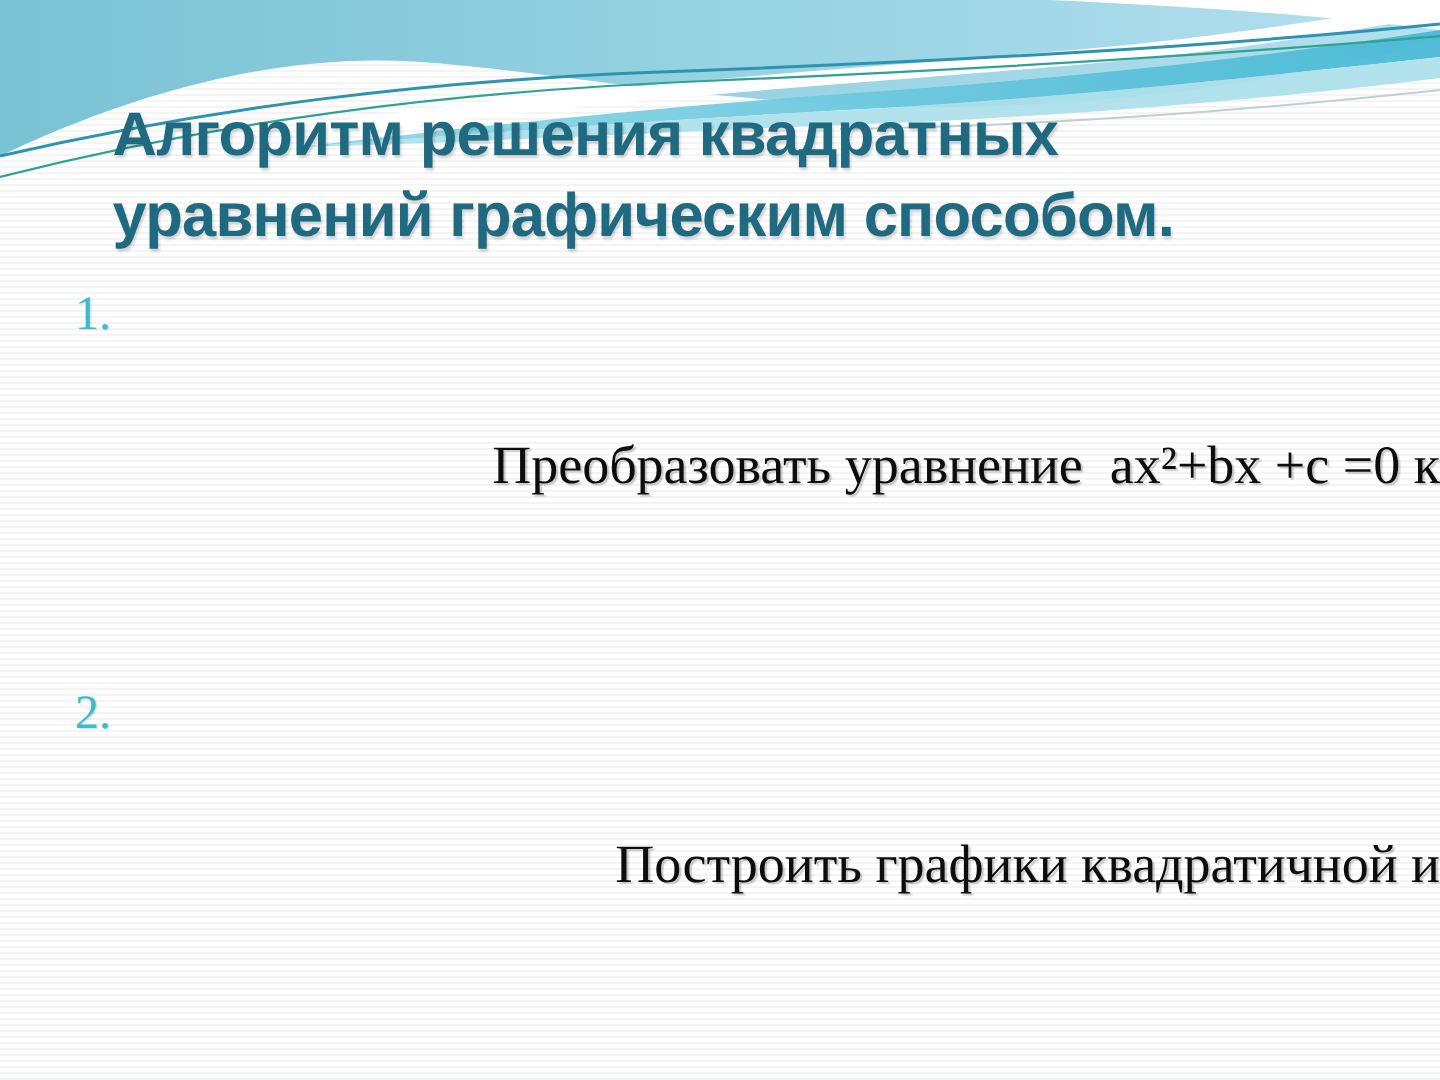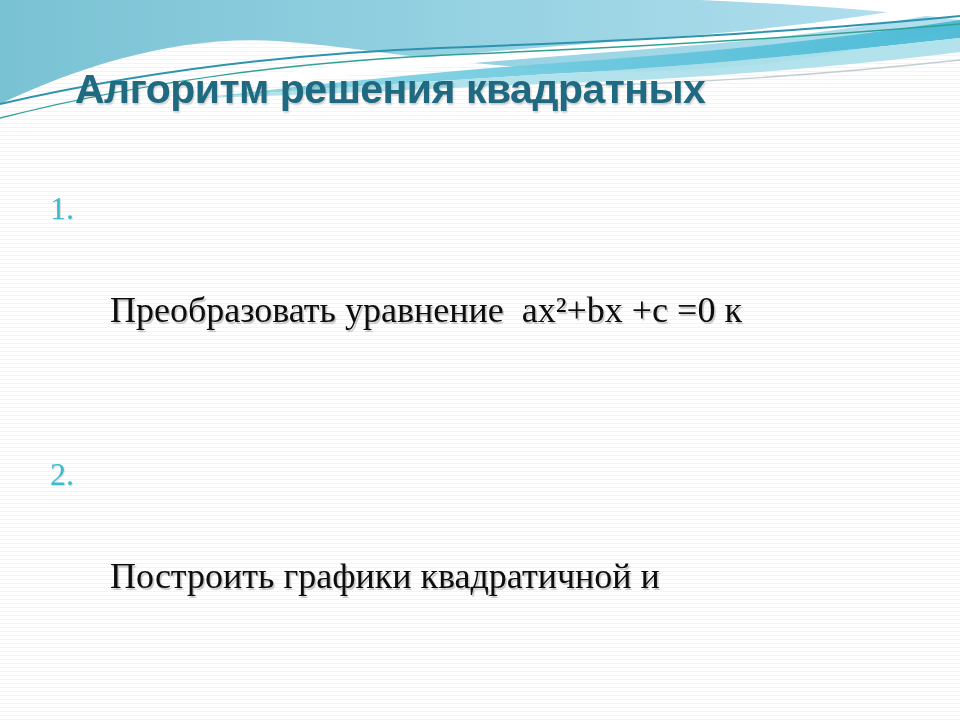--- a/index.html
+++ b/index.html
@@ -24,21 +24,21 @@
     position:absolute;left:0;top:183px;width:960px;
     font-family:"Liberation Serif",serif;color:#0d0d0d;
   }
   .item{display:flex;align-items:flex-start;margin-bottom:11px;padding-left:50px;}
   .num{
     flex:0 0 60px;font-size:32px;line-height:51px;color:#3bbccd;
     text-shadow:1px 1px 1px rgba(0,0,0,0.15);
   }
   .lines{flex:1;font-size:36px;line-height:51px;white-space:pre-wrap;
     text-shadow:1.5px 1.5px 1px rgba(0,0,0,0.22);}
-  .lines div{min-height:51px;}
+  .lines div{min-height:51px;text-align:right;}
 </style>
 </head>
 <body>
 
 <div class="slide">
 
   <svg class="waves" viewBox="0 0 960 200" preserveAspectRatio="none" aria-hidden="true">
     <defs>
       <linearGradient id="gradBase" x1="0" y1="0" x2="1" y2="0">
         <stop offset="0" stop-color="#79c2d4"></stop>
@@ -71,20 +71,21 @@
     <path d="M210,88 C 380,62 560,52 720,38 C 810,30 890,18 965,4" fill="none" stroke="#ffffff" stroke-width="10"></path>
     <path d="M700,0 H960 V20 C 880,10 790,4 700,0 Z" fill="#ffffff"></path>
 
     <path d="M0,104 C 140,72 280,54 440,48 C 630,41 800,32 960,16" fill="none" stroke="#2e93ae" stroke-width="2"></path>
     <path d="M0,118 C 150,80 300,61 470,54 C 660,46 830,35 960,24" fill="none" stroke="#2fa293" stroke-width="1.5"></path>
     <path d="M560,86 C 700,84 830,74 960,60" fill="none" stroke="#c2cdd2" stroke-width="1.3"></path>
   </svg>
 
   <div class="title">
     <div>Алгоритм решения квадратных</div>
+    <div>уравнений графическим способом.</div>
   </div>
 
   <div class="list">
 
     <div class="item">
       <span class="num">1.</span>
       <span class="lines">
         <div>Преобразовать уравнение  ax²+bx +c =0 к</div>
       </span>
     </div>

